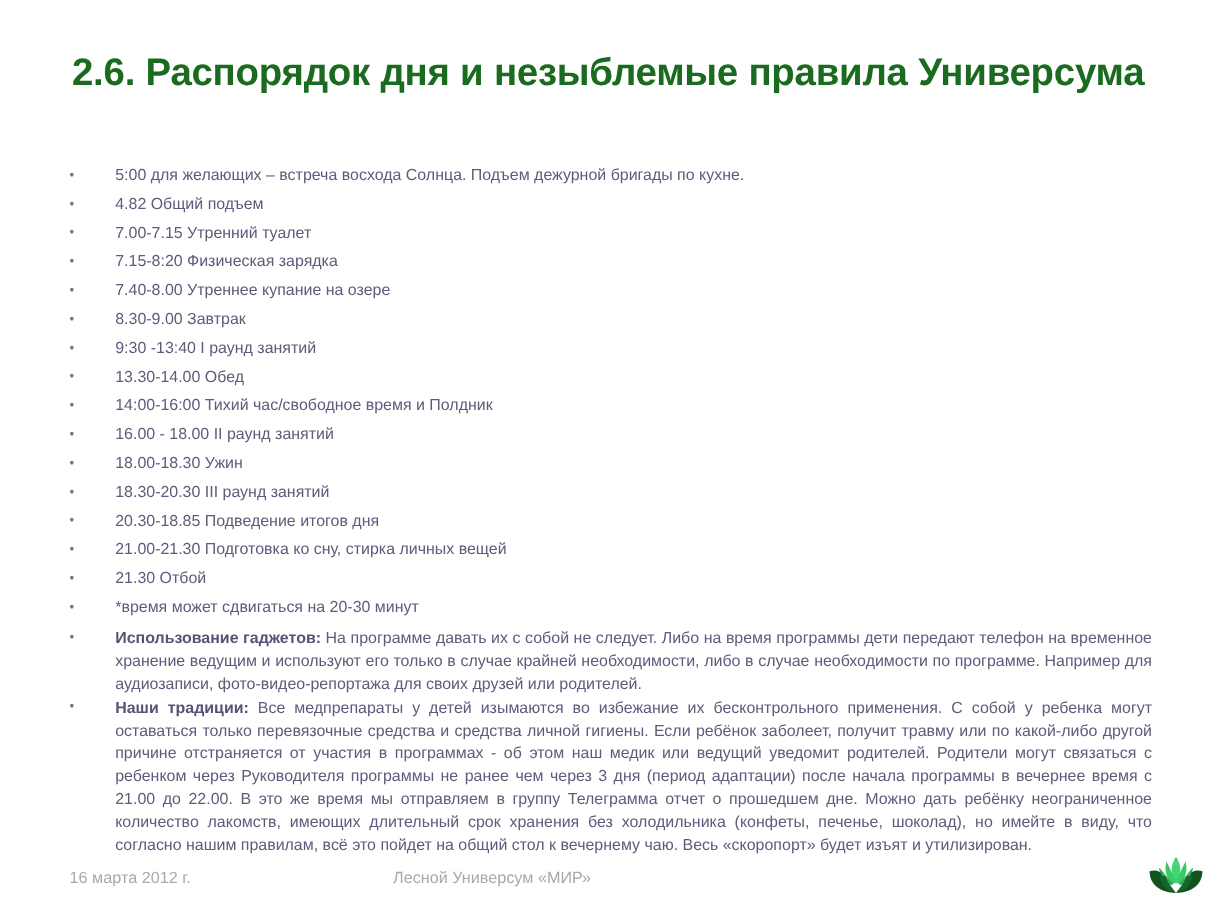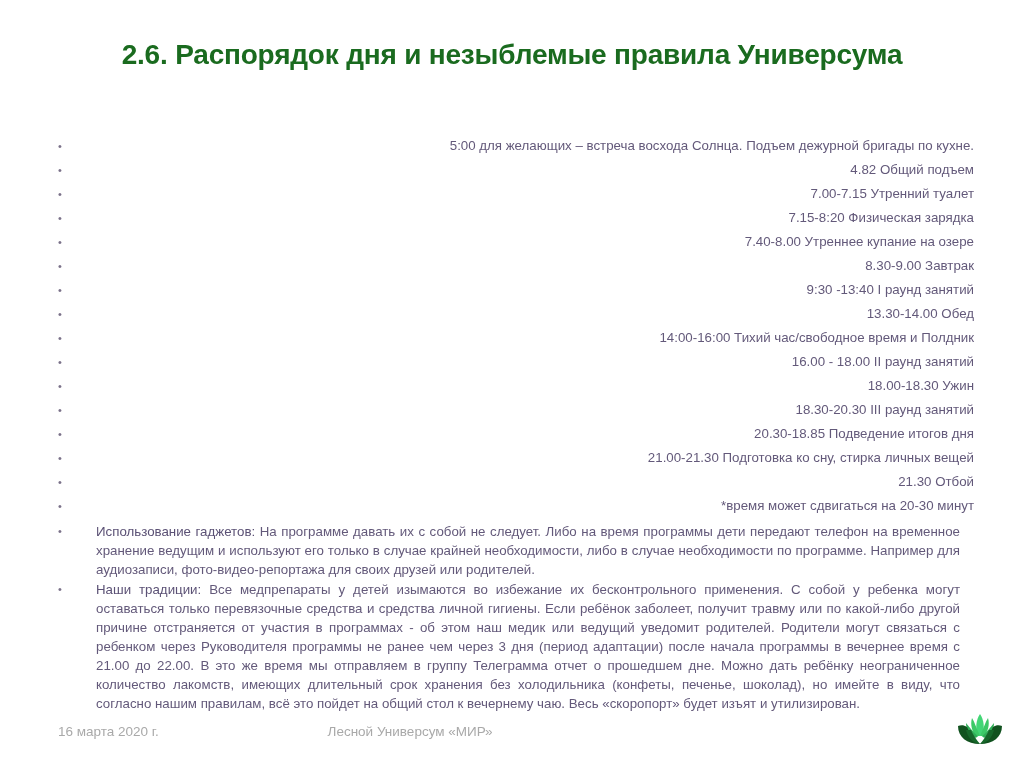--- a/index.html
+++ b/index.html
@@ -19,24 +19,24 @@
     overflow: hidden;
     box-sizing: border-box;
   }
 
   
   .slide-title {
     position: absolute;
     left: 60px;
     top: 18px;
     width: 904px;
-    text-align: center;
+    text-align: left;
     color: #1a6b1f;
     font-weight: bold;
-    font-size: 28px;
+    font-size: 32px;
     line-height: 1.32;
     letter-spacing: -0.2px;
   }
 
   
   .body-block {
     position: absolute;
     left: 44px;
     top: 134px;
     width: 930px;
@@ -60,28 +60,28 @@
     box-sizing: border-box;
     color: #7a7189;
     font-size: 11px;
     line-height: 24px;
   }
   .bullet-row.para .bullet-mark {
     line-height: 19px;
   }
   .bullet-text {
     flex: 1 1 auto;
-    text-align: right;
+    text-align: left;
   }
   .bullet-text.justified {
     text-align: justify;
     padding-right: 14px;
   }
   .lead {
-    font-weight: normal;
+    font-weight: bold;
     color: #5b5175;
   }
   .spacer-small { height: 3px; }
 
   
   .footer-date {
     position: absolute;
     left: 58px;
     top: 722px;
     color: #a9a9a9;
@@ -191,21 +191,21 @@
         <span class="bullet-text justified"><span class="lead">Использование гаджетов:</span><span> На программе давать их с собой не следует. Либо на время программы дети передают телефон на временное хранение ведущим и используют его только в случае крайней необходимости, либо в случае необходимости по программе. Например для аудиозаписи, фото-видео-репортажа для своих друзей или родителей.</span></span>
       </div>
       <div class="bullet-row para">
         <span class="bullet-mark">•</span>
         <span class="bullet-text justified"><span class="lead">Наши традиции:</span><span> Все медпрепараты у детей изымаются во избежание их бесконтрольного применения. С собой у ребенка могут оставаться только перевязочные средства и средства личной гигиены. Если ребёнок заболеет, получит травму или по какой-либо другой причине отстраняется от участия в программах - об этом наш медик или ведущий уведомит родителей. Родители могут связаться с ребенком через Руководителя программы не ранее чем через 3 дня (период адаптации) после начала программы в вечернее время с 21.00 до 22.00. В это же время мы отправляем в группу Телеграмма отчет о прошедшем дне.  Можно дать ребёнку неограниченное количество лакомств, имеющих длительный срок хранения без холодильника (конфеты, печенье, шоколад), но имейте в виду, что согласно нашим правилам, всё это пойдет на общий стол к вечернему чаю. Весь «скоропорт» будет изъят и утилизирован.</span></span>
       </div>
     </div>
 
   </div>
 
-  <div class="footer-date">16 марта 2020 г.</div>
+  <div class="footer-date">16 марта 2012 г.</div>
 
   <div class="footer-center">Лесной Универсум «МИР»</div>
 
   <div class="footer-logo">
     <svg width="56" height="48" viewBox="0 0 56 48" xmlns="http://www.w3.org/2000/svg" aria-hidden="true">
       <g>
 
         <path d="M28 8 C24 14 23 22 26 30 L30 30 C33 22 32 14 28 8 Z" fill="#43d676"></path>
         <path d="M20 12 C18 19 20 26 25 31 L27.5 29 C24.5 22 22.5 16 20 12 Z" fill="#3cc967"></path>
         <path d="M36 12 C38 19 36 26 31 31 L28.5 29 C31.5 22 33.5 16 36 12 Z" fill="#3cc967"></path>

